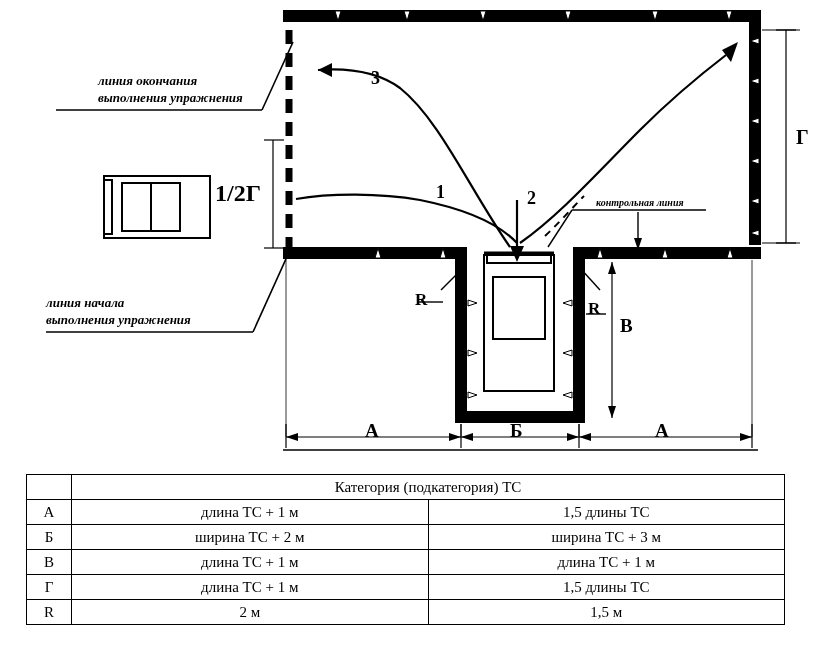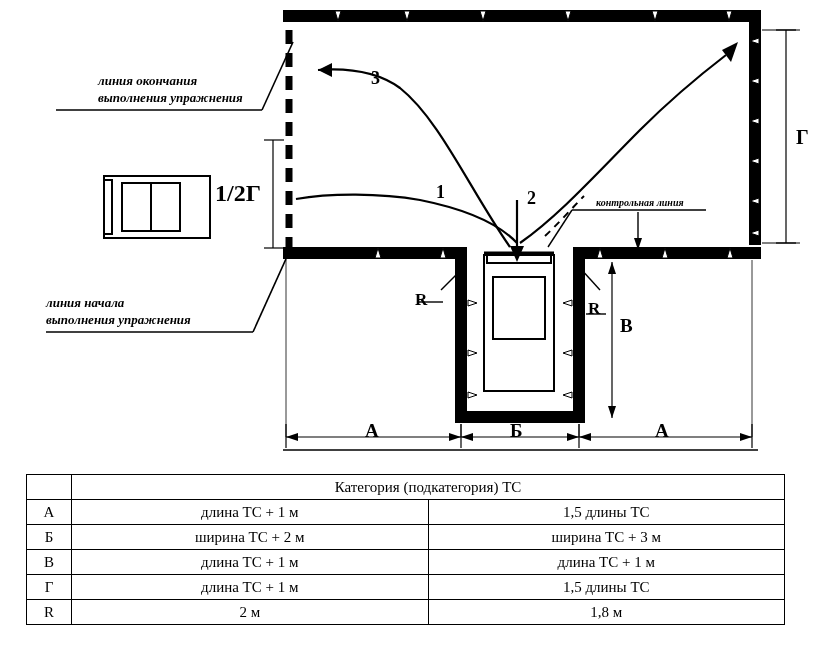--- a/index.html
+++ b/index.html
@@ -253,19 +253,19 @@
           <td class="col2">длина ТС + 1 м</td>
         </tr>
         <tr>
           <td class="rowhead">Г</td>
           <td class="col1">длина ТС + 1 м</td>
           <td class="col2">1,5 длины ТС</td>
         </tr>
         <tr>
           <td class="rowhead">R</td>
           <td class="col1">2 м</td>
-          <td class="col2">1,8 м</td>
+          <td class="col2">1,5 м</td>
         </tr>
       </tbody>
     </table>
   </div>
 
 </div>
 
 </body></html>

